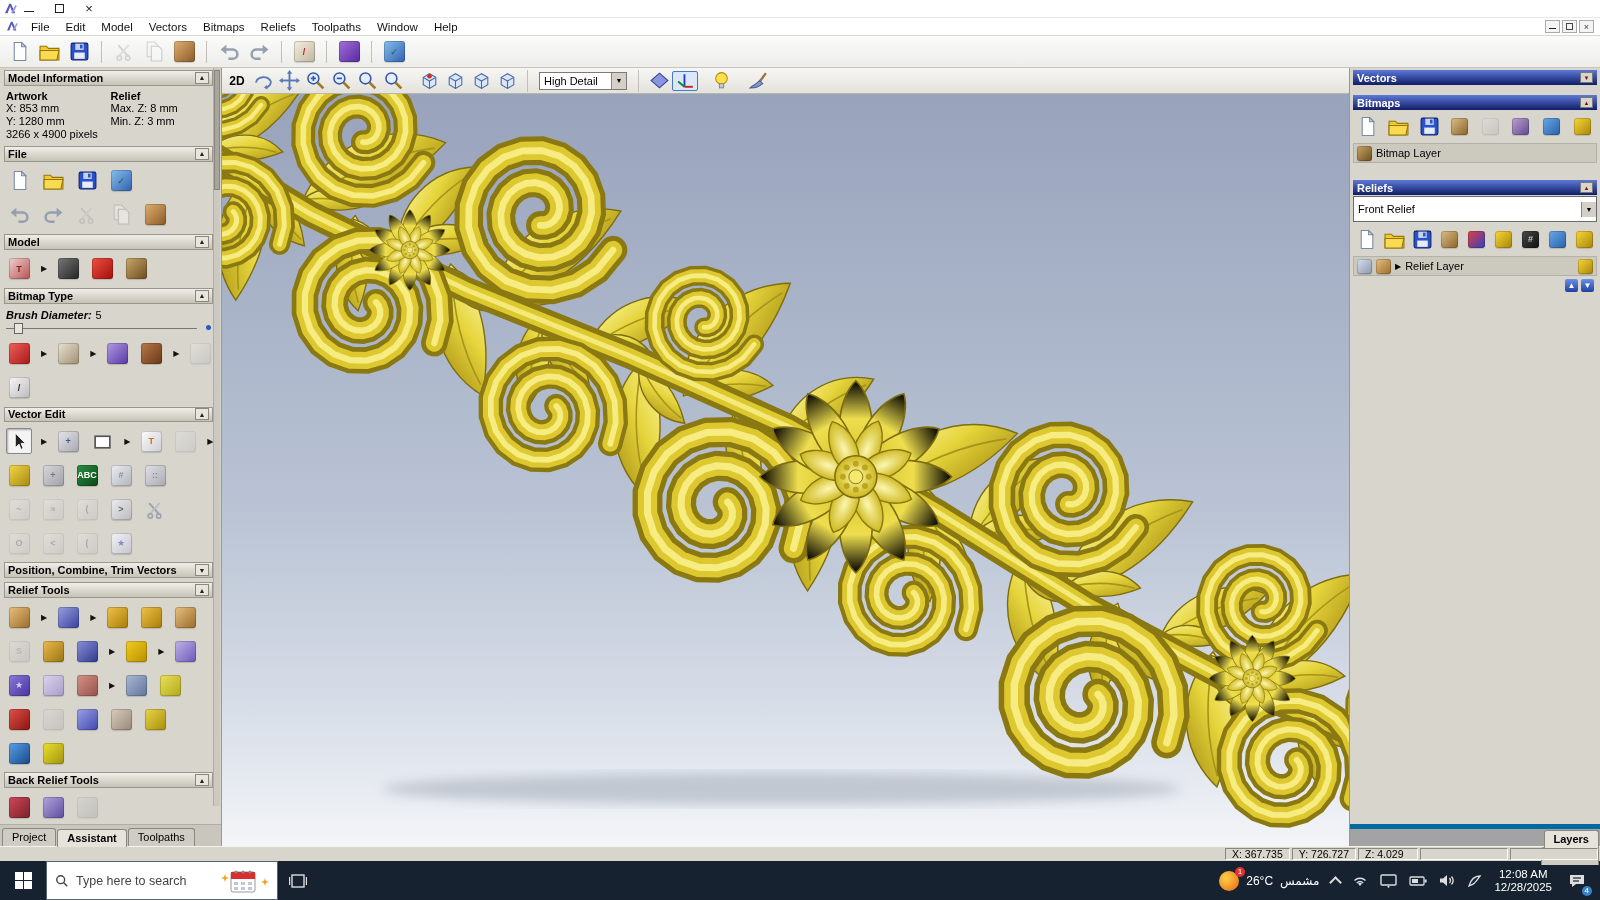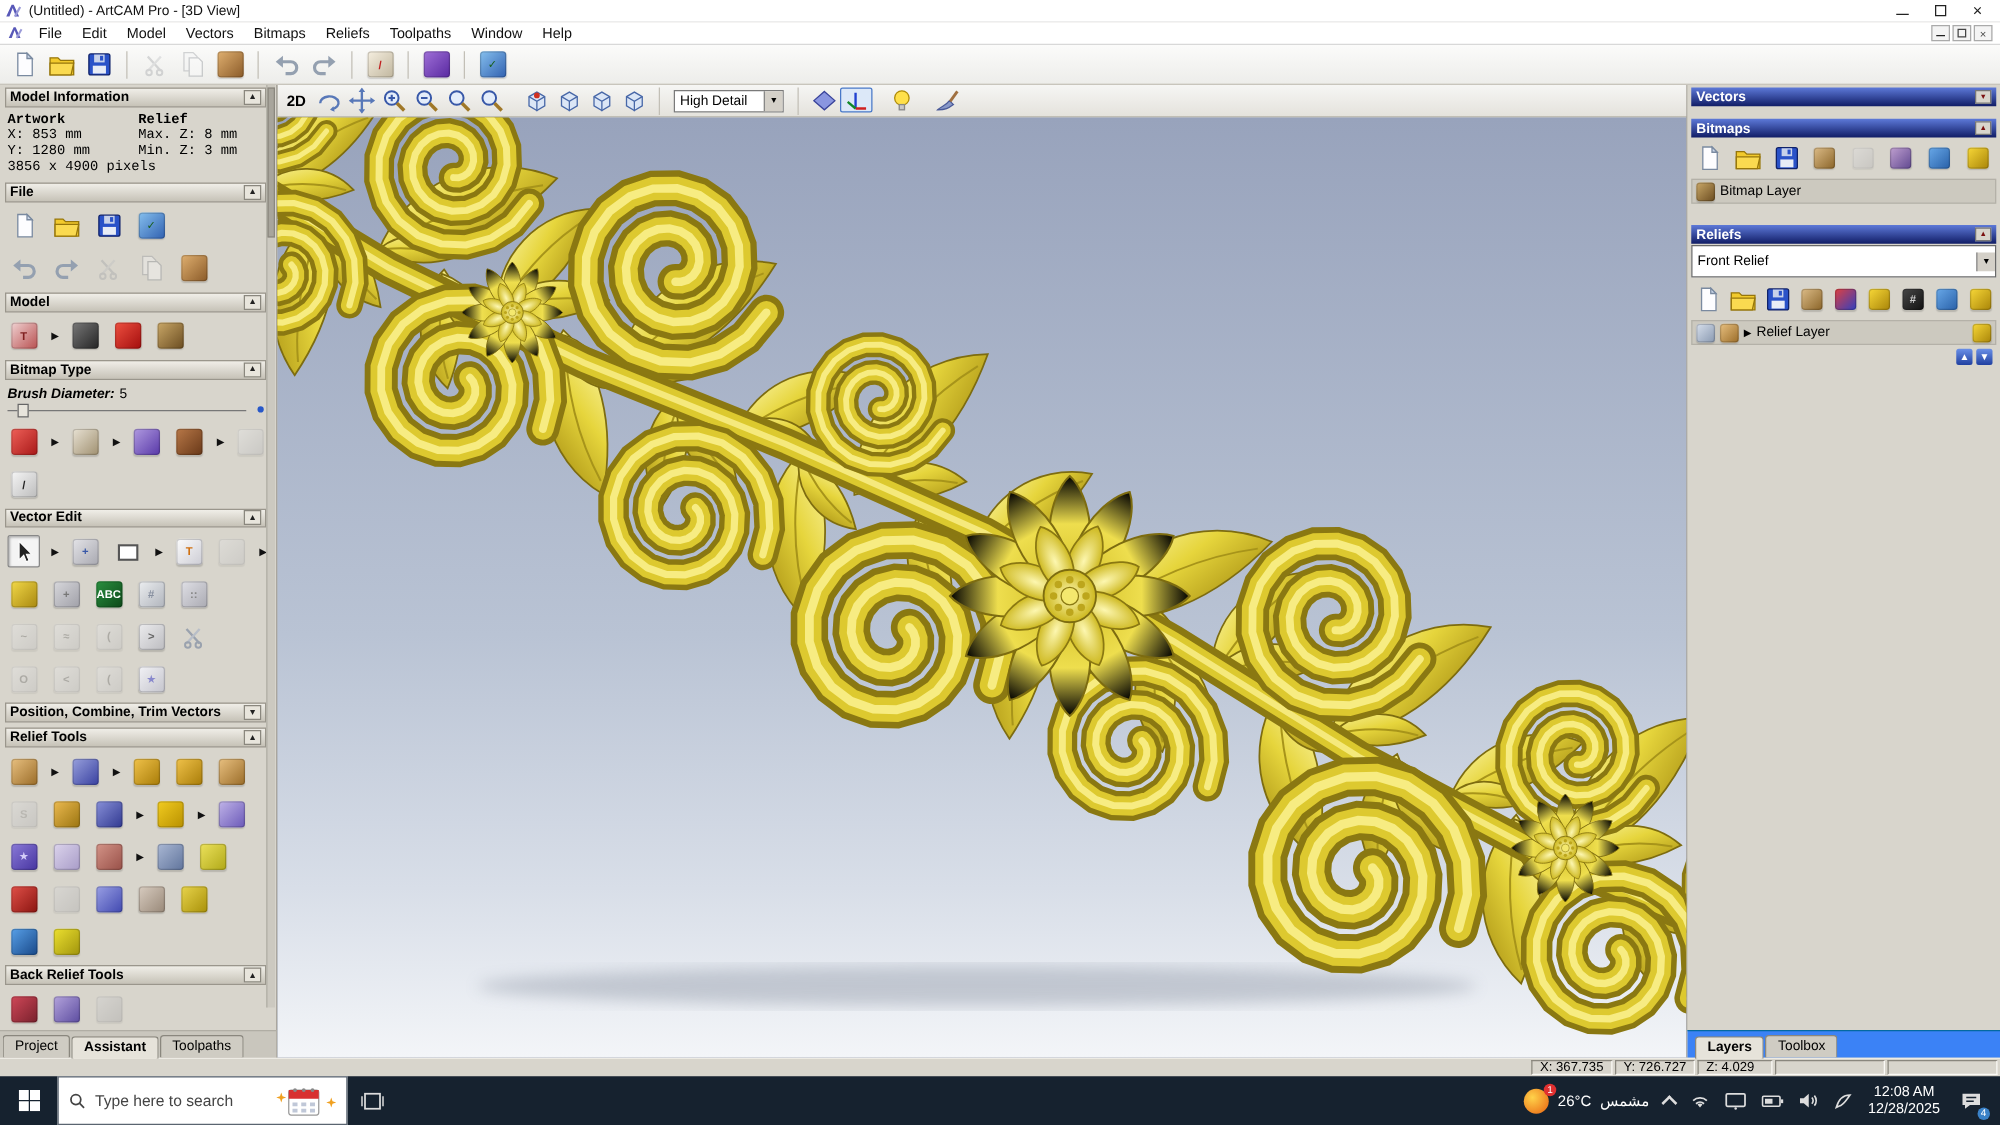--- a/index.html
+++ b/index.html
@@ -34,21 +34,21 @@
   .pressed{background:#f4f4f4;border:1px solid #888;box-shadow:inset 1px 1px 2px rgba(0,0,0,.3);border-radius:2px;}
   
   .workspace{display:flex;height:778px;}
   .leftpanel{width:222px;background:#d8d5cc;border-right:1px solid #9a978e;display:flex;flex-direction:column;position:relative;}
   .lp-scroll{position:absolute;right:1px;top:0;bottom:40px;width:7px;background:#ccc9c0;border-left:1px solid #b0ada4;}
   .lp-scroll .thumb{position:absolute;top:2px;left:0;width:6px;height:120px;background:#a8a59c;border:1px solid #8a877e;}
   .sec-head{height:16px;margin:2px 8px 2px 4px;background:linear-gradient(#f0eee8,#c6c2b7);border:1px solid #9a968c;
             display:flex;align-items:center;padding:0 3px;font-weight:bold;font-size:11px;}
   .sec-head .tg{margin-left:auto;width:14px;height:12px;background:#e8e5dc;border:1px solid #8a877e;
             display:inline-flex;align-items:center;justify-content:center;font-size:7px;color:#222;}
-  .mi-grid{padding:2px 6px 4px;font-size:11px;font-family:Liberation Mono, monospace;}
+  .mi-grid{padding:2px 6px 4px;font-size:11px;}
   .mi-cols{display:flex;}
   .mi-col{width:50%;}
   .mi-col b{font-size:11px;}
   .mi-col div{line-height:13px;}
   .brushrow{display:flex;align-items:center;gap:4px;padding:3px 6px 0;font-style:italic;font-weight:bold;}
   .slider{position:relative;height:14px;margin:0 10px 2px 6px;}
   .slider .track{position:absolute;left:0;right:14px;top:7px;height:1px;background:#777;}
   .slider .thumb{position:absolute;left:8px;top:2px;width:9px;height:11px;background:#e8e5dc;border:1px solid #666;}
   .slider .dot{position:absolute;right:0;top:4px;width:5px;height:5px;border-radius:50%;background:#2858c8;}
   .lp-tabs{margin-top:auto;display:flex;align-items:flex-end;height:22px;background:#c9c6bd;border-top:1px solid #b0ada4;padding-left:2px;}
@@ -69,21 +69,21 @@
            display:flex;align-items:center;padding:0 4px;font-size:11px;}
   .rp-head .tg{margin-left:auto;width:13px;height:11px;background:#d8d5cc;border:1px solid #777;display:inline-flex;align-items:center;justify-content:center;font-size:6px;color:#7a1010;}
   .rp-toolrow{display:flex;align-items:center;gap:7px;padding:3px 6px;}
   .rp-toolrow .ti{width:17px;height:17px;}
   .layer-row{height:20px;background:#ccc9bf;border:1px solid #b4b1a8;margin:1px 3px;display:flex;align-items:center;gap:4px;padding:0 3px;font-size:11px;}
   .layer-row .ti{width:15px;height:15px;}
   .rp-select{height:26px;border:1px solid #6a6a6a;background:#fff;margin:1px 3px;display:flex;align-items:center;padding-left:4px;}
   .rp-select .da{margin-left:auto;width:15px;height:15px;background:#d4d0c8;border-left:1px solid #888;display:flex;align-items:center;justify-content:center;font-size:7px;}
   .updown{display:flex;justify-content:flex-end;gap:3px;padding:2px 6px;}
   .ud{width:13px;height:13px;background:linear-gradient(#6a90e8,#2040a0);color:#fff;font-size:8px;display:inline-flex;align-items:center;justify-content:center;border-radius:2px;}
-  .rp-tabs{margin-top:auto;display:flex;align-items:flex-end;height:22px;background:#3b82f6;border-top:1px solid #0369a1;padding-left:6px;}
+  .rp-tabs{margin-top:auto;display:flex;align-items:flex-end;height:22px;background:#a3a3a3;border-top:5px solid #0369a1;padding-left:6px;flex-direction:column;}
   
   .statusbar{height:15px;background:#d8d5cc;border-top:1px solid #f4f2ec;display:flex;justify-content:flex-end;align-items:stretch;gap:2px;padding:1px 2px;}
   .stseg{border:1px solid;border-color:#8a877e #fbfaf6 #fbfaf6 #8a877e;font-size:10.5px;padding:0 6px;display:flex;align-items:center;background:#d8d5cc;min-width:60px;}
   .stseg.empty{min-width:88px;}
   
   .taskbar{height:39px;background:#16222f;display:flex;align-items:stretch;color:#fff;}
   .tb-start{width:46px;display:flex;align-items:center;justify-content:center;}
   .tb-search{width:232px;background:#fff;border:1px solid #5a6470;display:flex;align-items:center;padding:0 8px;gap:7px;color:#333;position:relative;}
   .tb-search span{font-size:12.5px;color:#444;}
   .tb-ico{width:40px;display:flex;align-items:center;justify-content:center;position:relative;}
@@ -99,21 +99,20 @@
   .chev{width:9px;height:9px;border-left:2px solid #ddd;border-top:2px solid #ddd;transform:rotate(45deg);margin-top:4px;}
 </style>
 </head>
 <body>
 
 <div class="titlebar">
   <svg class="app-logo" viewBox="0 0 16 14">
       <path d="M1 12 L6 1 L8 1 L13 12 L10 12 L7 4 L4 12 Z" fill="#5858b8"></path>
       <path d="M9 12 L14 3" stroke="#9a9ad8" stroke-width="2"></path>
     </svg>
-  <span class="title">(Untitled) - ArtCAM Pro - [3D View]</span>
   <div class="winbtns">
     <span class="wb">
         <span class="wb-min"></span>
       </span>
     <span class="wb">
         <span class="wb-max"></span>
       </span>
     <span class="wb wb-close">×</span>
   </div>
 </div>
@@ -228,21 +227,21 @@
       <div class="mi-cols">
         <div class="mi-col"><b>Artwork</b>
           <div>X: 853 mm</div>
           <div>Y: 1280 mm</div>
         </div>
         <div class="mi-col"><b>Relief</b>
           <div>Max. Z: 8 mm</div>
           <div>Min. Z: 3 mm</div>
         </div>
       </div>
-      <div>3856 x 4900 pixels</div>
+      <div>3266 x 4900 pixels</div>
     </div>
 
     <div class="sec-head">
       <span>File</span>
         <span class="tg">▲</span>
     </div>
     <div id="sec-file">
         <div class="toolrow">
           <span class="tbtn">
             <span class="" style="display:inline-flex">

